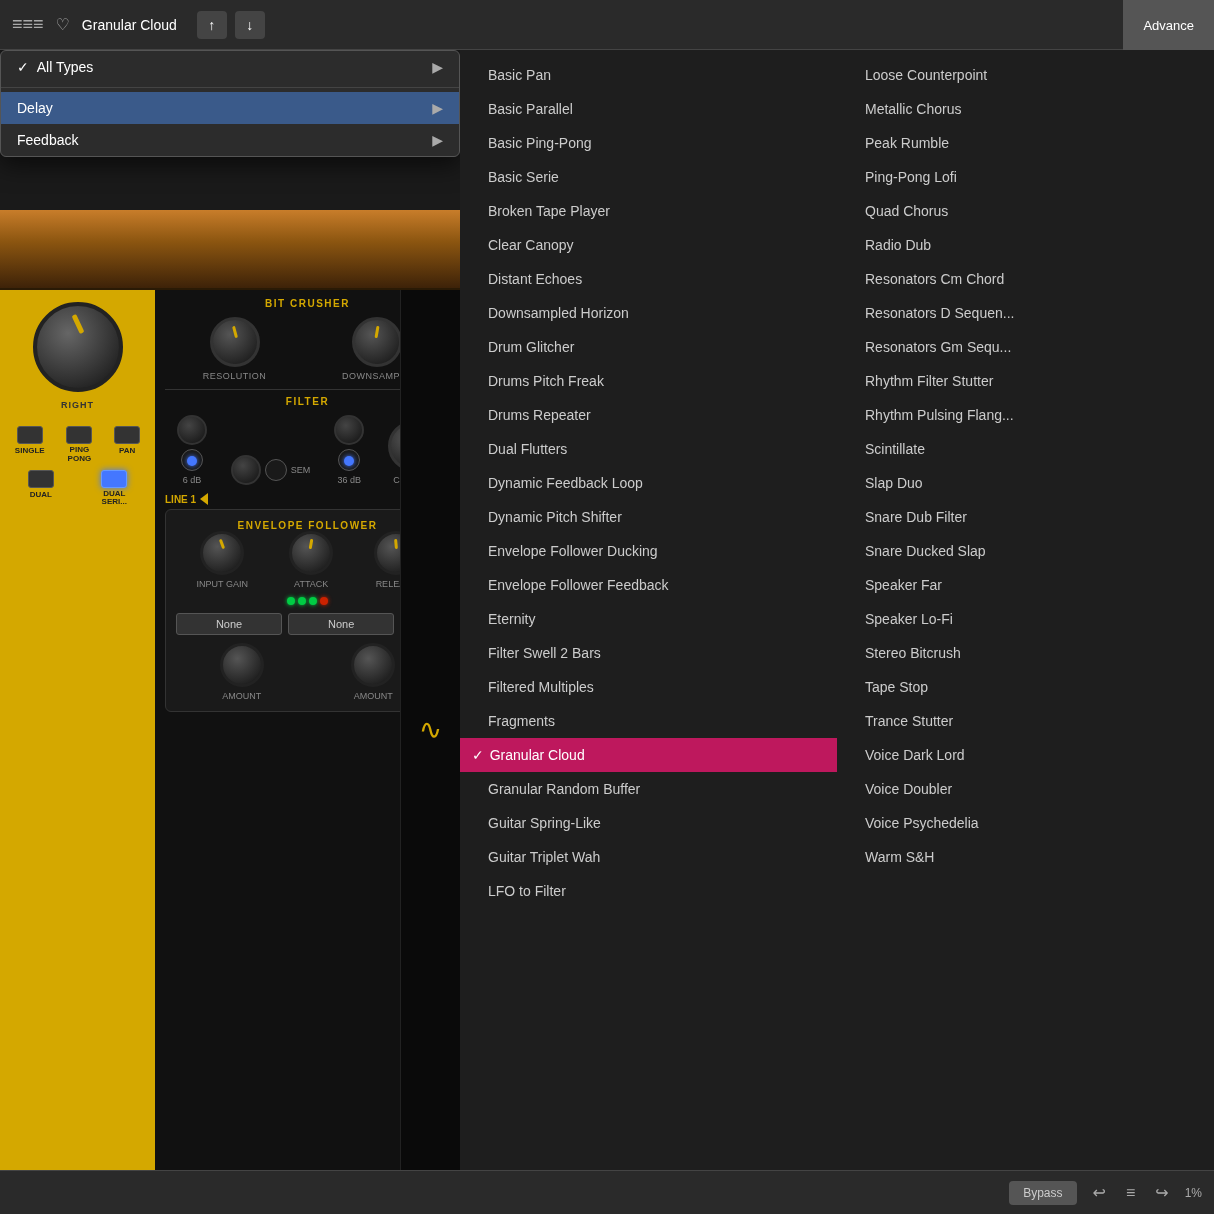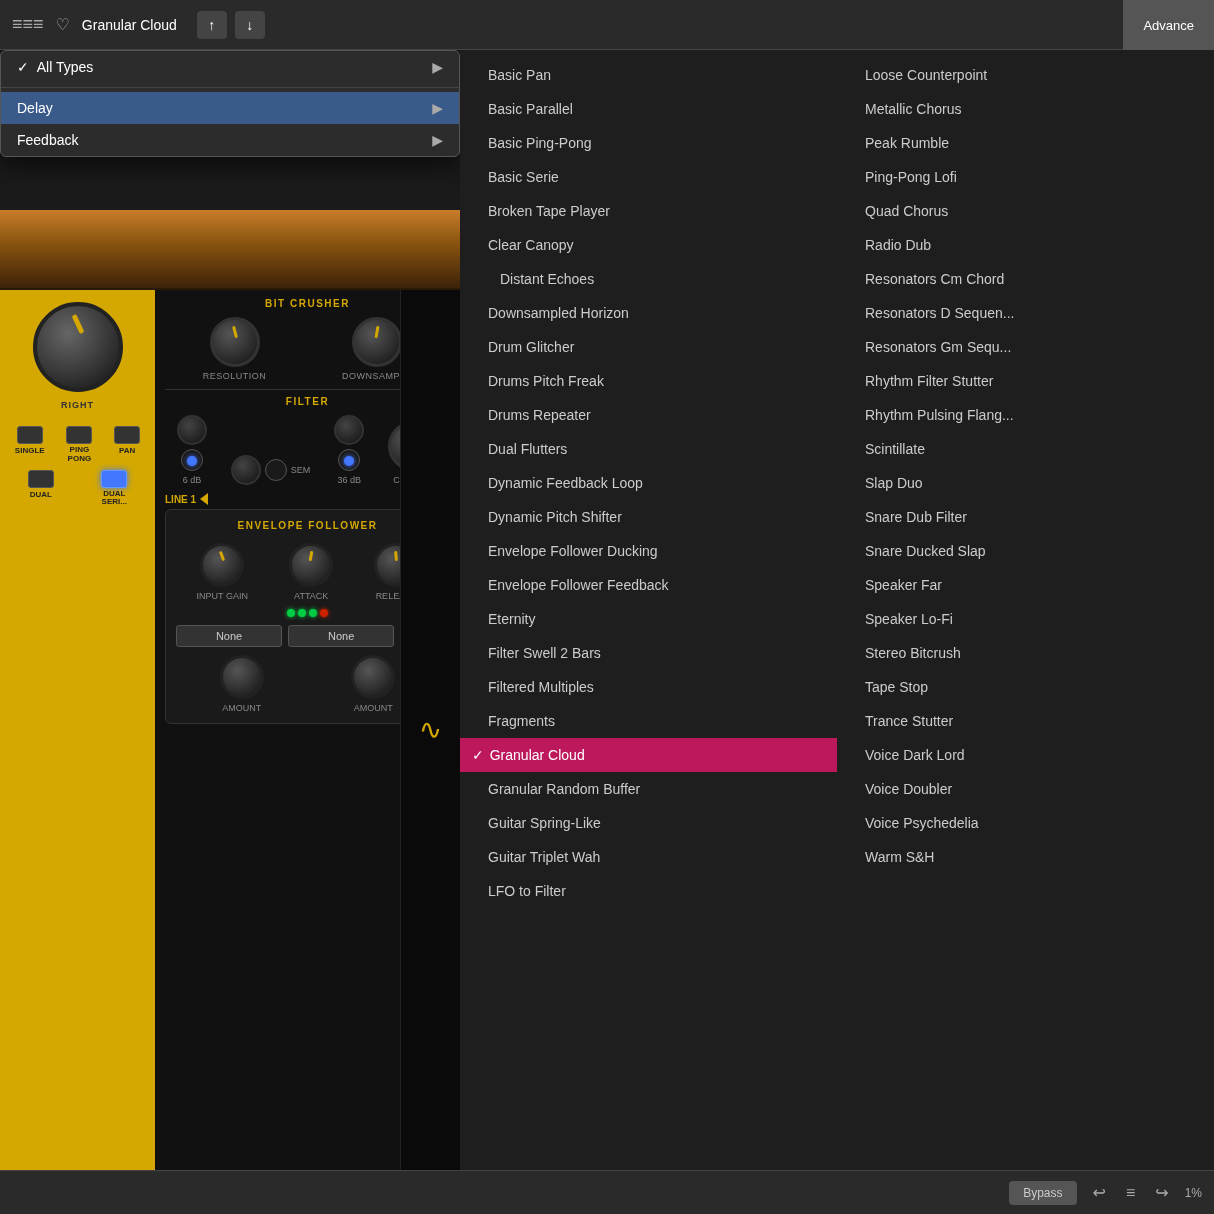--- a/index.html
+++ b/index.html
@@ -329,21 +329,21 @@
               </div>
             </div>
           </div>
 
           <div style="display:flex;align-items:center;gap:4px;margin:4px 0;">
             <span style="color:#d4a800;font-size:10px;font-weight:bold;">LINE 1</span>
             <div style="width:0;height:0;border-top:6px solid transparent;border-bottom:6px solid transparent;border-right:8px solid #d4a800;"></div>
           </div>
 
           <div style="border:1px solid #333;border-radius:6px;padding:10px;background:#1a1a1a;">
-            <div style="color:#d4a800;font-size:10px;font-weight:bold;letter-spacing:1.5px;text-align:center;margin-bottom:12px;">ENVELOPE FOLLOWER</div>
+            <div style="color:#d4a800;font-size:10px;font-weight:bold;letter-spacing:1.5px;text-align:center;margin-bottom:0;">ENVELOPE FOLLOWER</div>
             <div style="display:flex;justify-content:space-around;align-items:flex-end;margin-bottom:8px;">
               <div style="display:flex;flex-direction:column;align-items:center;gap:4px;">
                 <div style="width:44px;height:44px;border-radius:50%;background:radial-gradient(circle at 38% 33%,#555,#111);border:3px solid #222;position:relative;">
                   <div style="position:absolute;width:3px;height:10px;background:#d4a800;top:5px;left:50%;transform:translateX(-50%) rotate(-20deg);border-radius:2px;"></div>
                 </div>
                 <span style="color:#888;font-size:9px;">INPUT GAIN</span>
               </div>
               <div style="display:flex;flex-direction:column;align-items:center;gap:4px;">
                 <div style="width:44px;height:44px;border-radius:50%;background:radial-gradient(circle at 38% 33%,#555,#111);border:3px solid #222;position:relative;">
                   <div style="position:absolute;width:3px;height:10px;background:#d4a800;top:5px;left:50%;transform:translateX(-50%) rotate(10deg);border-radius:2px;"></div>
@@ -395,21 +395,21 @@
   <div class="right-panel">
     <div class="presets-columns">
 
       <div class="preset-column" id="preset-col-left">
           <div class="preset-item" style="padding-left: 28px;">Basic Pan</div>
           <div class="preset-item" style="padding-left: 28px;">Basic Parallel</div>
           <div class="preset-item" style="padding-left: 28px;">Basic Ping-Pong</div>
           <div class="preset-item" style="padding-left: 28px;">Basic Serie</div>
           <div class="preset-item" style="padding-left: 28px;">Broken Tape Player</div>
           <div class="preset-item" style="padding-left: 28px;">Clear Canopy</div>
-          <div class="preset-item" style="padding-left: 40px;">Distant Echoes</div>
+          <div class="preset-item" style="padding-left: 28px;">Distant Echoes</div>
           <div class="preset-item" style="padding-left: 28px;">Downsampled Horizon</div>
           <div class="preset-item" style="padding-left: 28px;">Drum Glitcher</div>
           <div class="preset-item" style="padding-left: 28px;">Drums Pitch Freak</div>
           <div class="preset-item" style="padding-left: 28px;">Drums Repeater</div>
           <div class="preset-item" style="padding-left: 28px;">Dual Flutters</div>
           <div class="preset-item" style="padding-left: 28px;">Dynamic Feedback Loop</div>
           <div class="preset-item" style="padding-left: 28px;">Dynamic Pitch Shifter</div>
           <div class="preset-item" style="padding-left: 28px;">Envelope Follower Ducking</div>
           <div class="preset-item" style="padding-left: 28px;">Envelope Follower Feedback</div>
           <div class="preset-item" style="padding-left: 28px;">Eternity</div>

